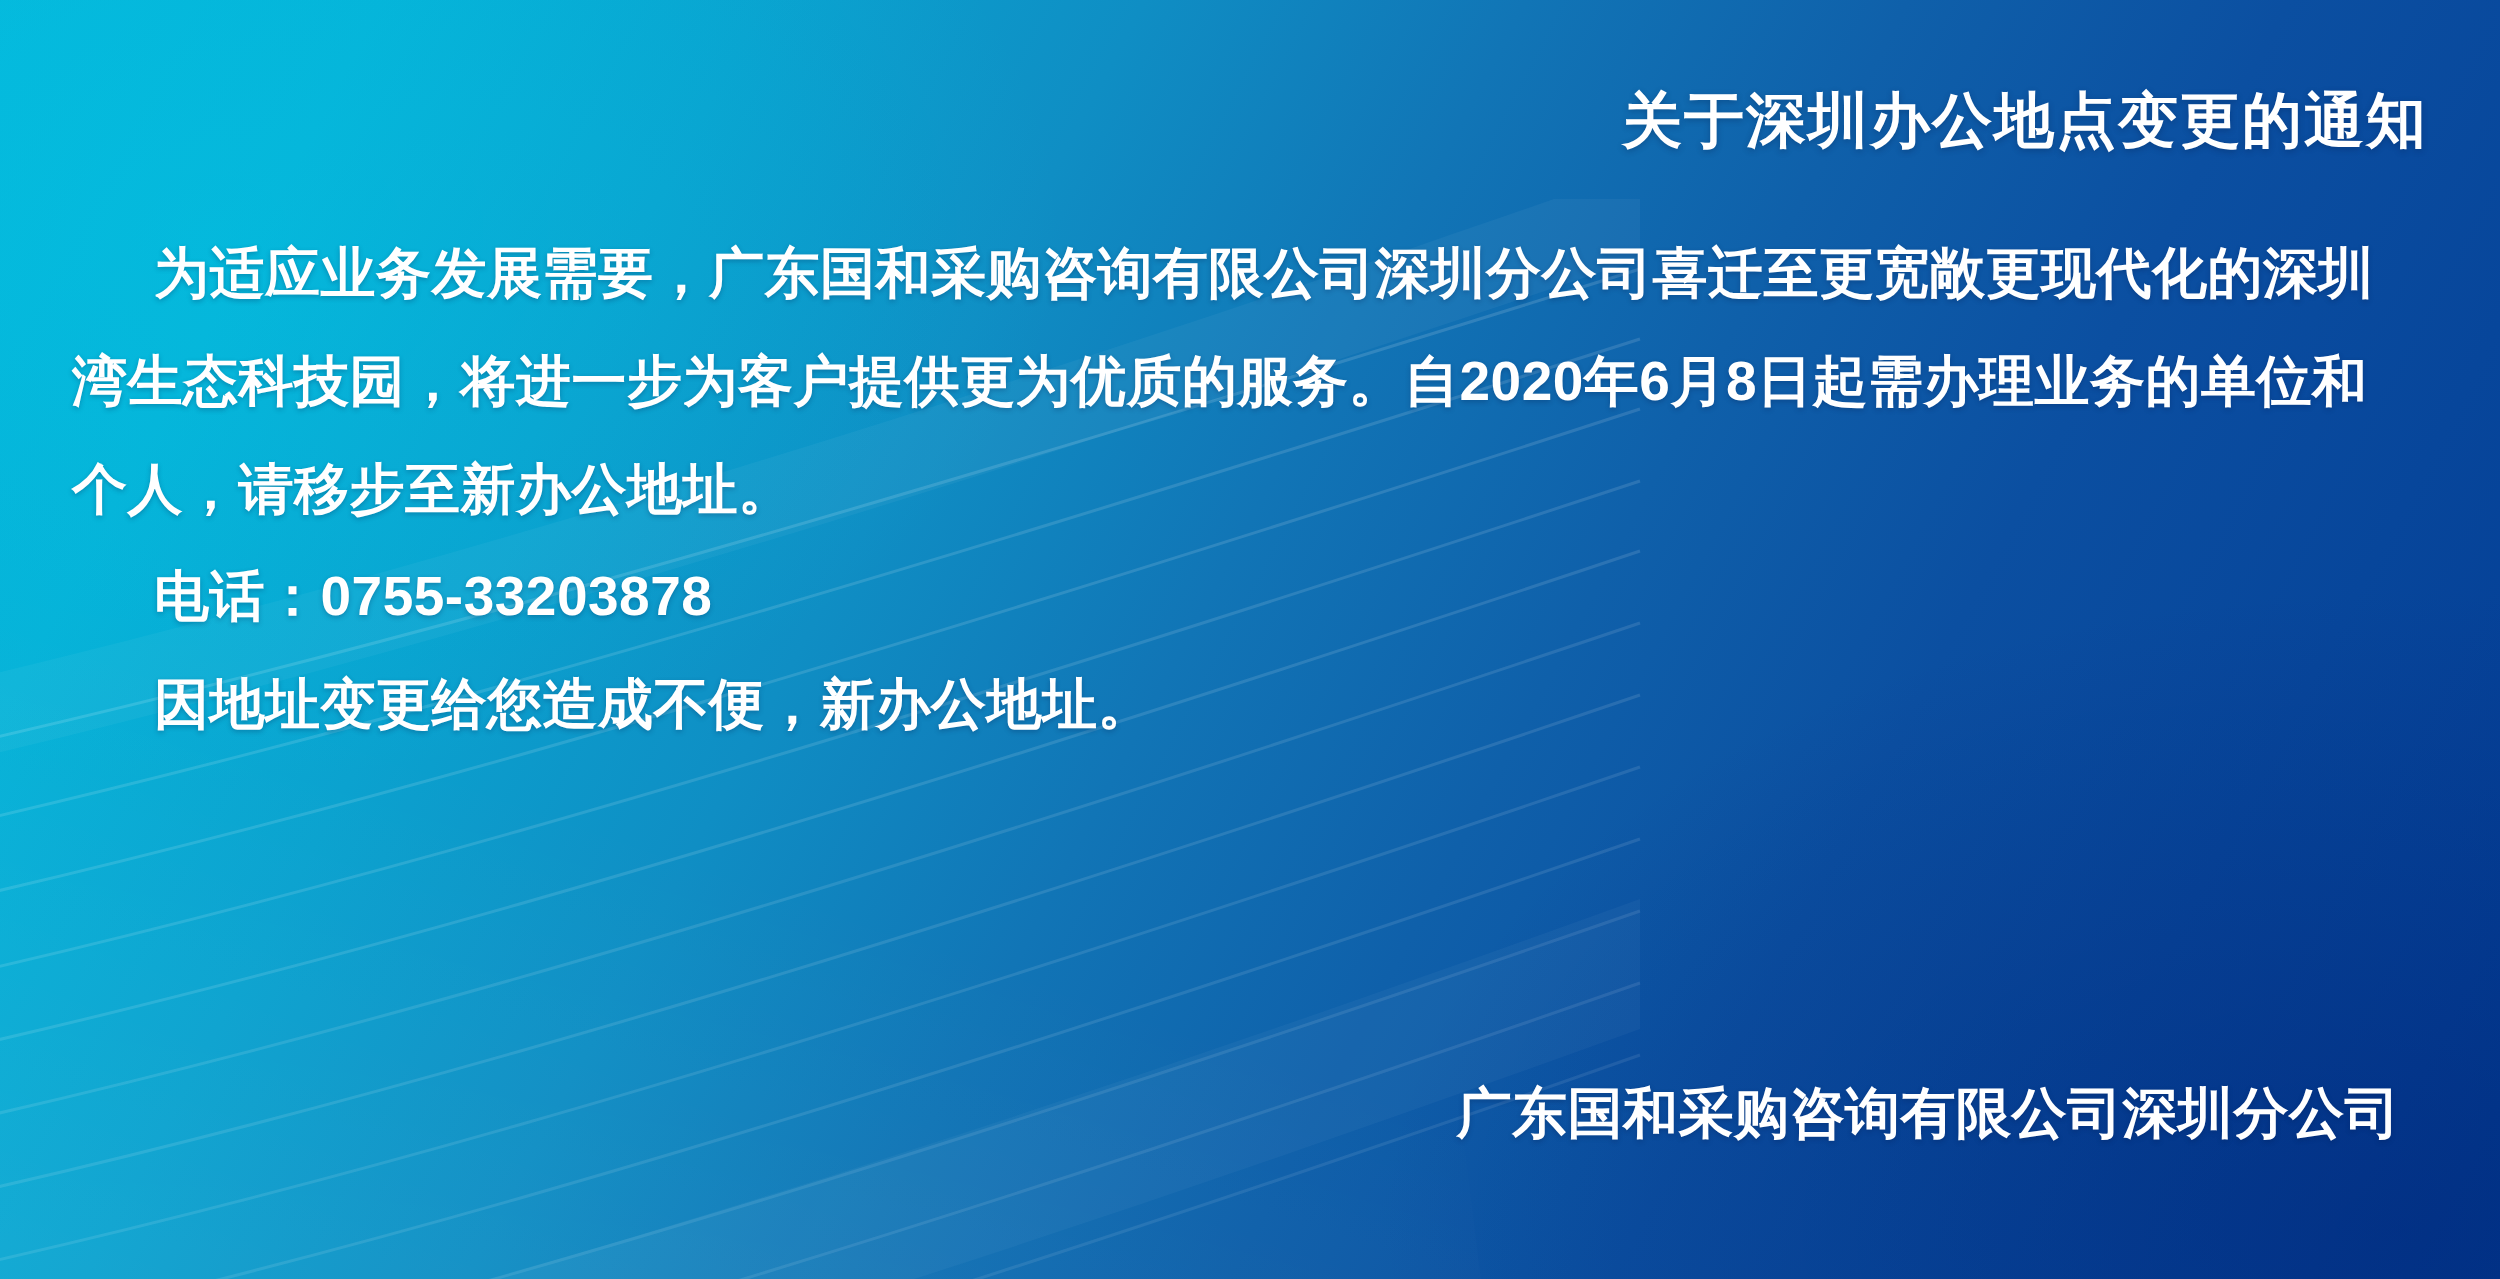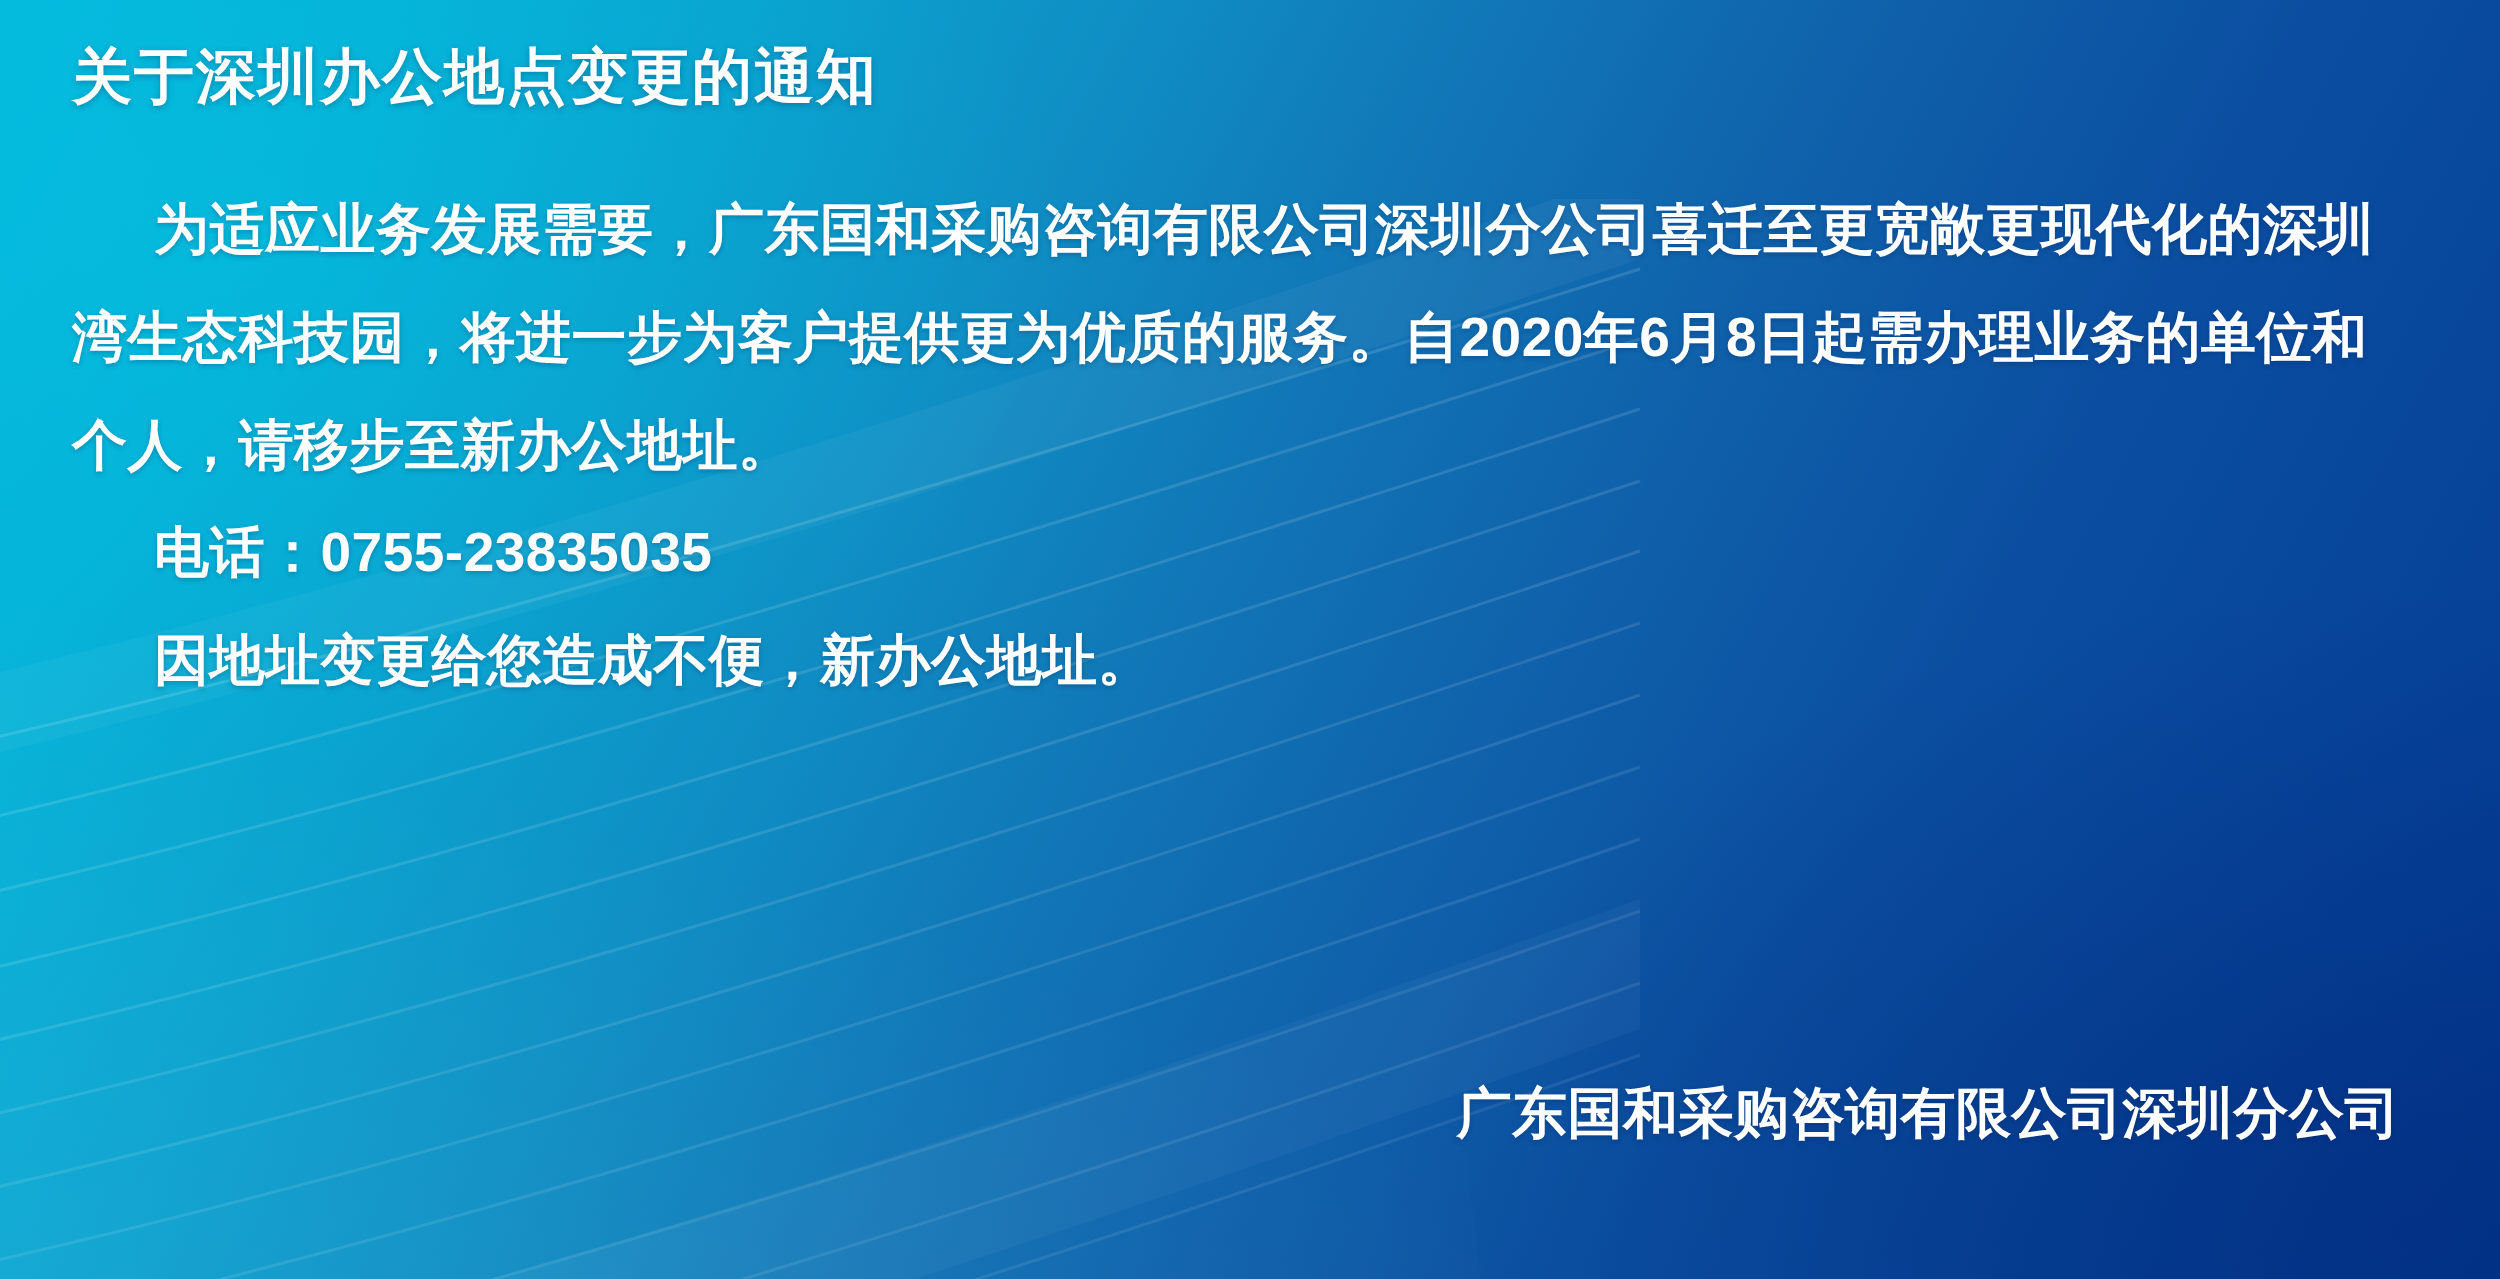--- a/index.html
+++ b/index.html
@@ -69,27 +69,27 @@
   .content {
     position: relative;
     z-index: 5;
     width: 100%;
     height: 100%;
     box-sizing: border-box;
     padding: 0 72px;
   }
 
   #notice-title {
-    text-align: left;
+    text-align: right;
     font-size: 60px;
     font-weight: 700;
     letter-spacing: 2px;
     line-height: 1.1;
     margin: 0;
-    padding-top: 44px;
+    padding-top: 88px;
     text-shadow: 0 2px 6px rgba(0,25,70,0.30);
   }
 
   .body-block {
     margin-top: 66px;
     font-size: 55px;
     font-weight: 700;
     line-height: 1.96;
     letter-spacing: 0.5px;
     text-shadow: 0 2px 5px rgba(0,25,70,0.26);
@@ -156,21 +156,21 @@
     <h1 id="notice-title">关于深圳办公地点变更的通知</h1>
 
     <div class="body-block">
 
       <p class="para">
         <span>为适应业务发展需要，广东国和采购咨询有限公司深圳分公司喜迁至更宽敞更现代化的</span><span>深圳湾生态科技园，将进一步为客户提供更为优质的服务。自2020年6月8日起需办理业务的</span><span>单位和个人，请移步至新办公地址。</span>
       </p>
 
 
       <p class="line-block para noindent">
-        <span style="display:inline-block;width:82px;"></span><span>电话：0755-23835035</span>
+        <span style="display:inline-block;width:82px;"></span><span>电话：0755-33203878</span>
       </p>
 
       <p class="line-block para noindent">
         <span style="display:inline-block;width:82px;"></span><span>因地址变更给您造成不便，新办公地址。</span>
       </p>
 
     </div>
 
     <div class="signature">
       <div>广东国和采购咨询有限公司深圳分公司</div>

